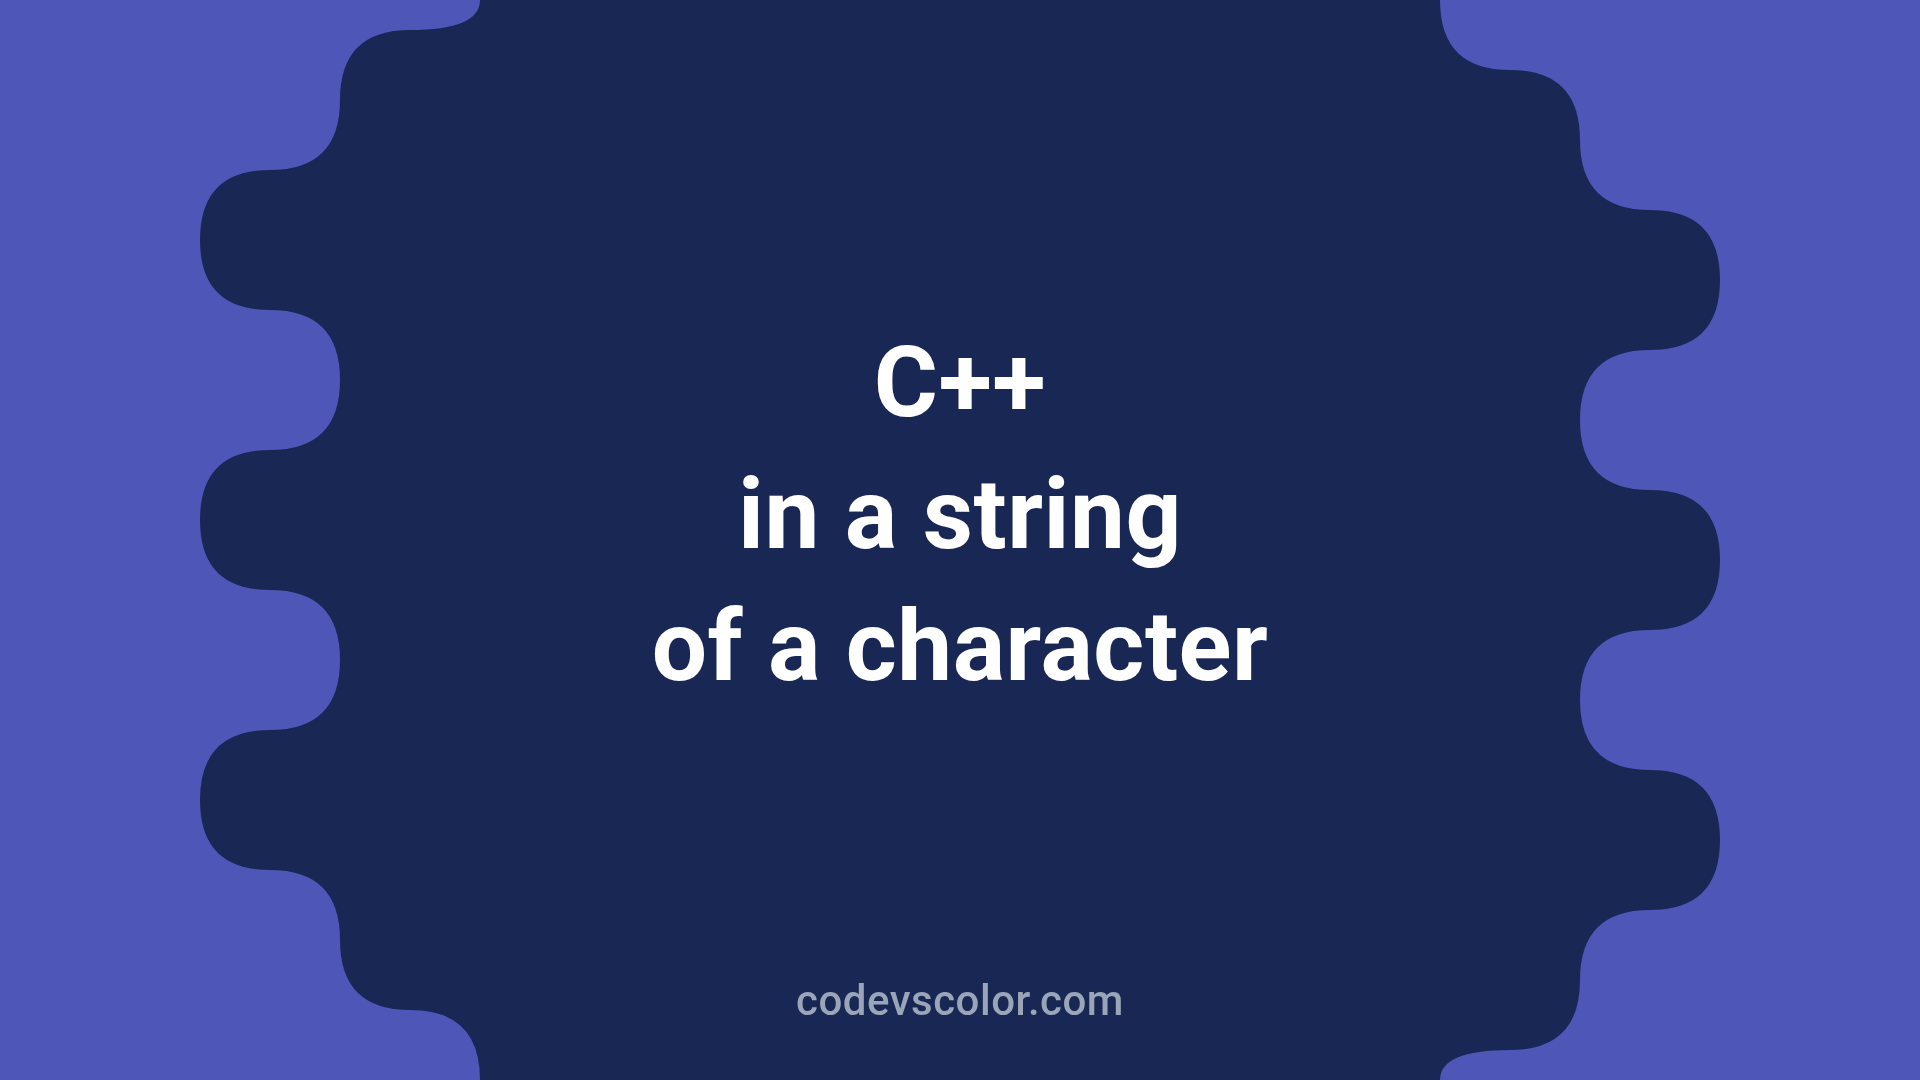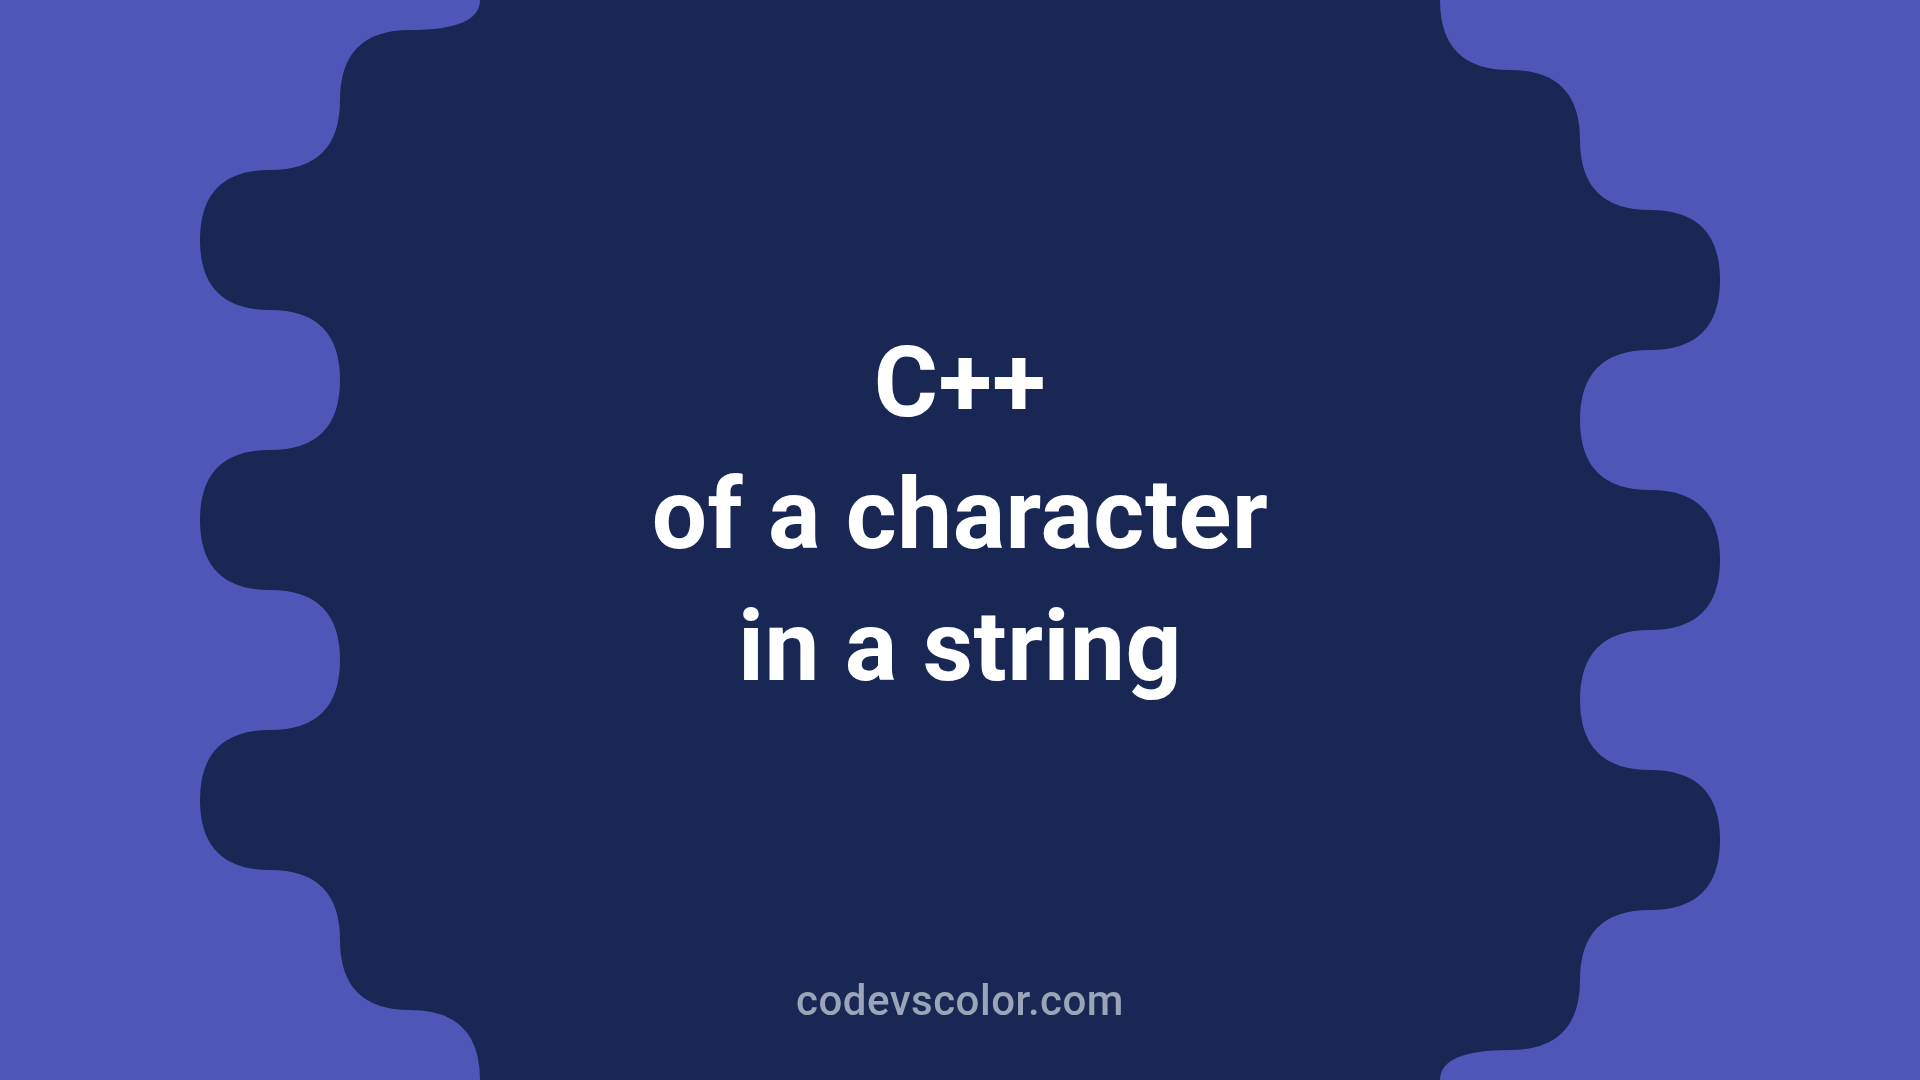--- a/index.html
+++ b/index.html
@@ -117,20 +117,20 @@
       Q 340,170 340,100
       Q 340,30 410,30
       Q 480,30 480,0
       Z
     "></path>
   </svg>
 
   <div class="content">
     <div class="title-wrap">
       <div class="title-line">C++</div>
+      <div class="title-line">in a string</div>
       <div class="title-line">of a character</div>
-      <div class="title-line">in a string</div>
     </div>
   </div>
 
   <div class="footer">codevscolor.com</div>
 
 </div>
 
 </body></html>

